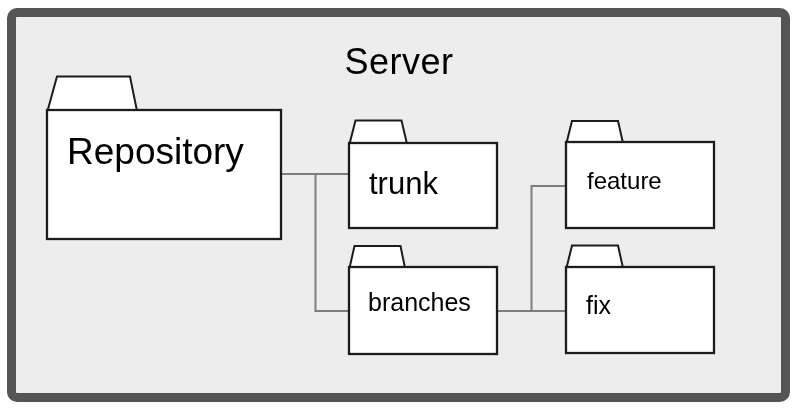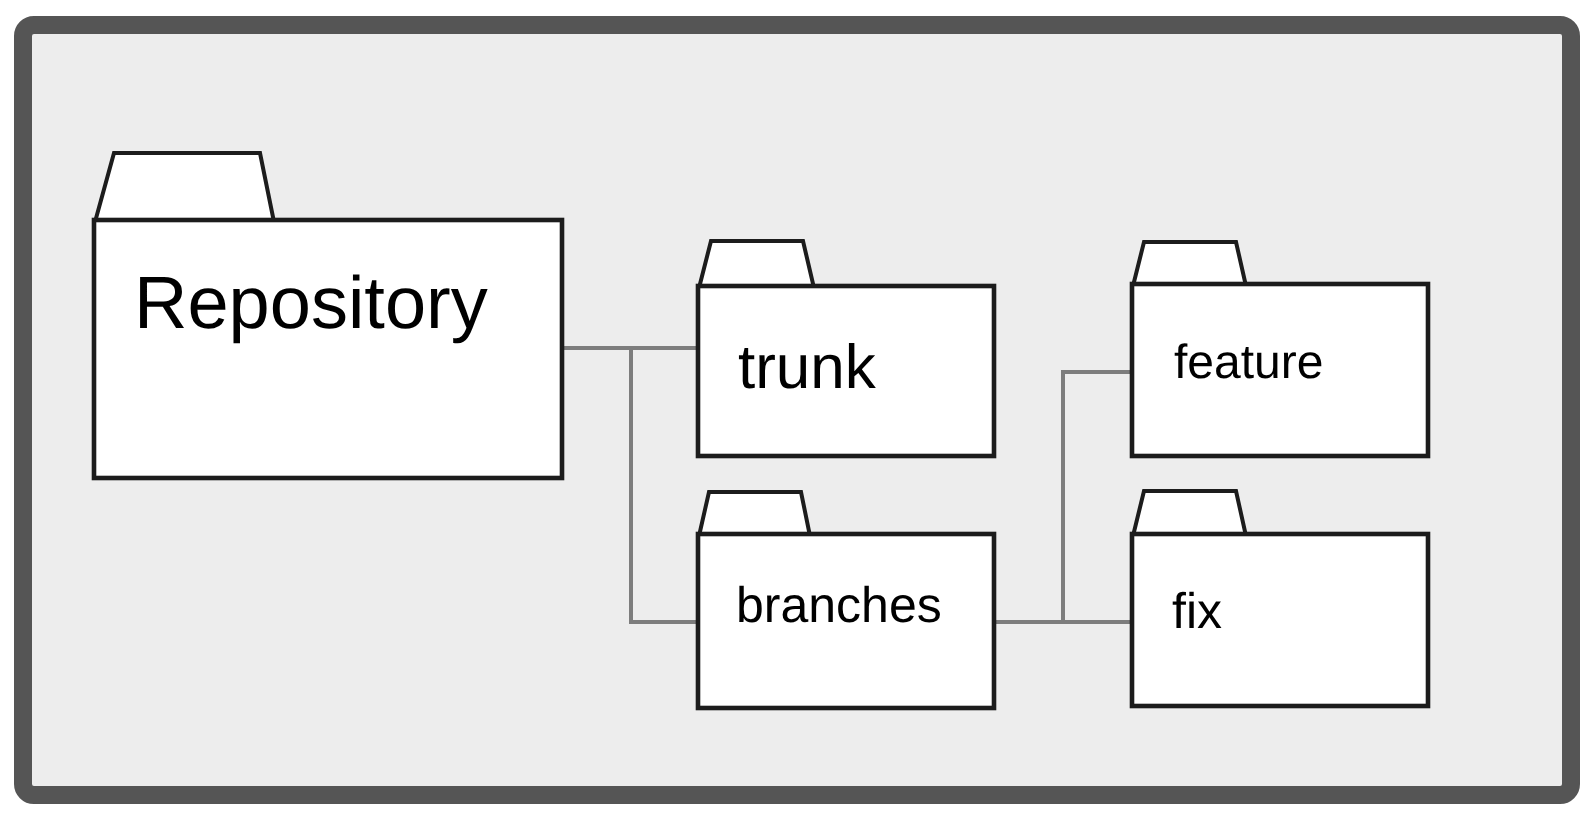--- a/index.html
+++ b/index.html
@@ -60,20 +60,21 @@
     font-family:"Liberation Sans", sans-serif;
   }
 </style>
 </head>
 <body>
 
 <div class="stage">
 
   <div class="frame"></div>
 
+  <div class="server-title">Server</div>
 
   <svg class="diagram" width="798" height="410" viewBox="0 0 798 410">
 
     <g>
       <path class="edge" d="M281,174 H350"></path>
       <path class="edge" d="M315.5,174 V311 H350"></path>
       <path class="edge" d="M497,311 H567"></path>
       <path class="edge" d="M531.5,311 V186 H567"></path>
     </g>
 

